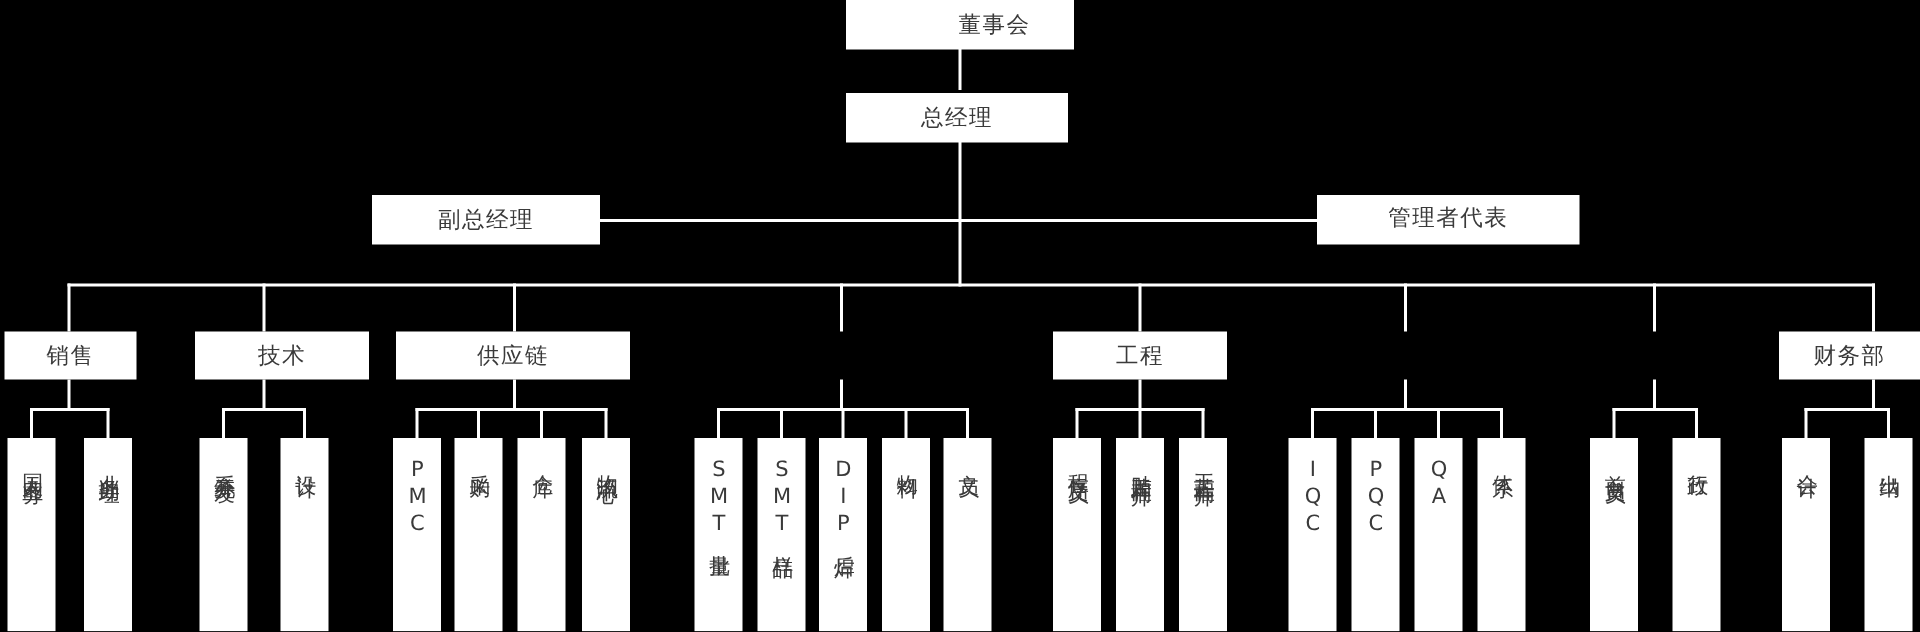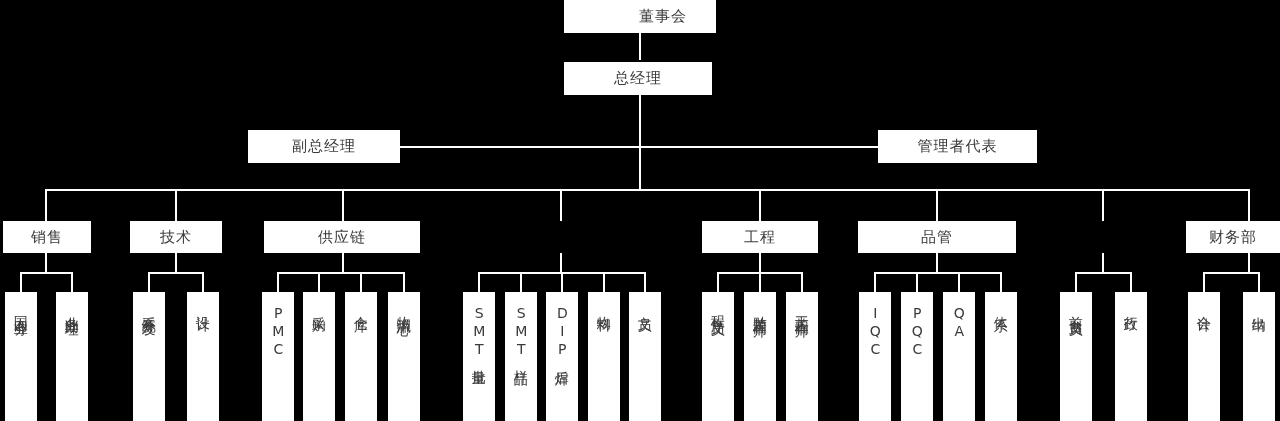--- a/index.html
+++ b/index.html
@@ -126,39 +126,36 @@
   </div>
 
   <div class="node lvl1" style="left:564px; top:62px; width:148px; height:33px;">
     <span>总经理</span>
   </div>
 
   <div class="node lvl2" style="left:248px; top:130px; width:152px; height:33px;">
     <span>副总经理</span>
   </div>
 
-  <div class="node lvl2" style="left:878px; top:130px; width:159px; height:33px;font-family:Liberation Serif, serif;">
+  <div class="node lvl2" style="left:878px; top:130px; width:175px; height:33px;font-family:Liberation Serif, serif;">
     <span>管理者代表</span>
   </div>
 
   <div class="node dept" style="left:3px; top:221px; width:88px; height:32px;">
     <span>销售</span>
   </div>
-  <div class="node dept" style="left:130px; top:221px; width:92px; height:32px;text-align:right;">
+  <div class="node dept" style="left:130px; top:221px; width:116px; height:32px;text-align:right;">
     <span>技术</span>
   </div>
   <div class="node dept" style="left:264px; top:221px; width:156px; height:32px;">
     <span>供应链</span>
   </div>
   <div class="node dept" style="left:702px; top:221px; width:116px; height:32px;">
     <span>工程</span>
   </div>
-  <div class="node dept" style="left:858px; top:221px; width:158px; height:32px;">
-    <span>品管</span>
-  </div>
   <div class="node dept" style="left:1186px; top:221px; width:94px; height:32px;">
     <span>财务部</span>
   </div>
 
   <div class="node leaf" style="left:5px; top:292px; width:32px; height:129px;">
     <span class="vtext">国内业务</span>
   </div>
   <div class="node leaf" style="left:56px; top:292px; width:32px; height:129px;">
     <span class="vtext">业务助理</span>
   </div>

